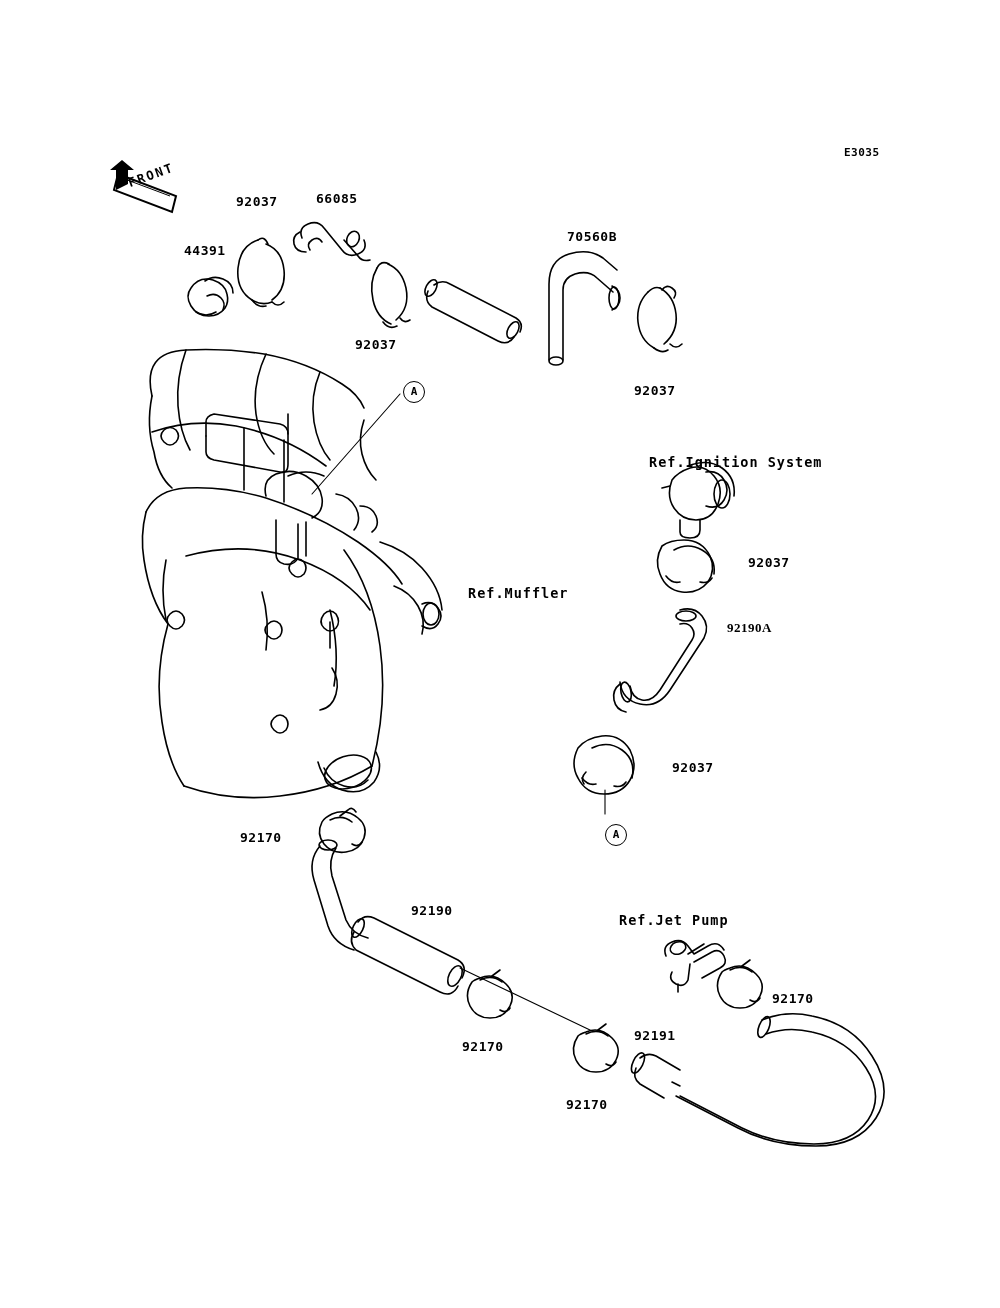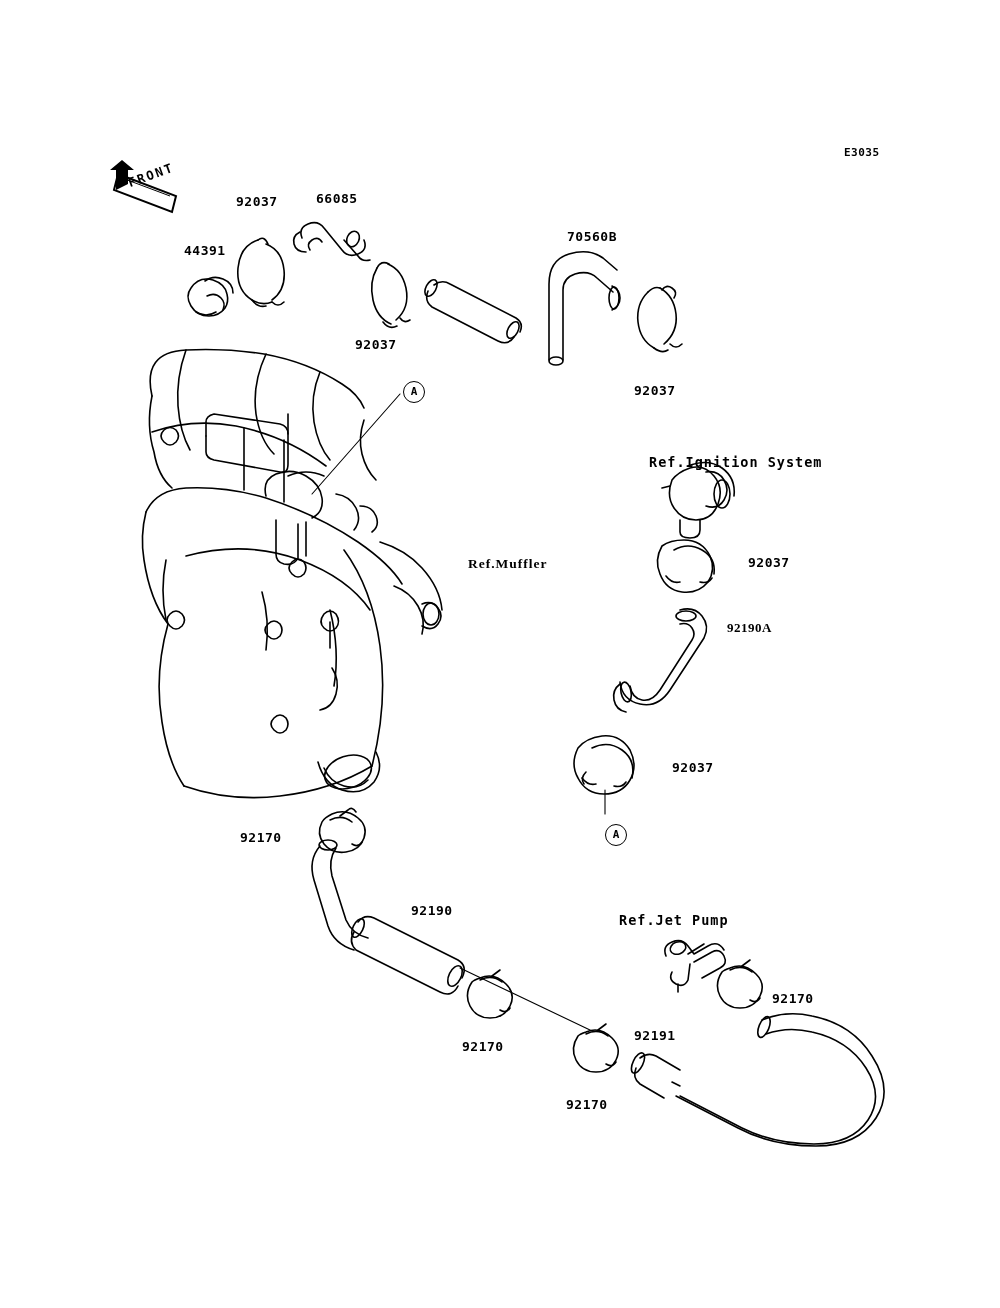--- a/index.html
+++ b/index.html
@@ -309,19 +309,19 @@
   <div class="lbl" style="left:727px; top:620px;font-family:Liberation Serif, serif;">92190A</div>
   <div class="lbl" style="left:672px; top:760px;">92037</div>
   <div class="lbl" style="left:240px; top:830px;">92170</div>
   <div class="lbl" style="left:411px; top:903px;">92190</div>
   <div class="lbl" style="left:462px; top:1039px;">92170</div>
   <div class="lbl" style="left:566px; top:1097px;">92170</div>
   <div class="lbl" style="left:634px; top:1028px;">92191</div>
   <div class="lbl" style="left:772px; top:991px;">92170</div>
 
   <div class="lbl ref" style="left:601px; top:454px;margin-left:48px;">Ref.Ignition System</div>
-  <div class="lbl ref" style="left:468px; top:556px;font-family:Liberation Serif, serif;">Ref.Muffler</div>
+  <div class="lbl ref" style="left:468px; top:585px;">Ref.Muffler</div>
   <div class="lbl ref" style="left:619px; top:912px;">Ref.Jet Pump</div>
 
   <div class="circ-lbl" style="left:403px; top:381px;">A</div>
   <div class="circ-lbl" style="left:605px; top:824px;">A</div>
 
 </div>
 
 </body></html>

